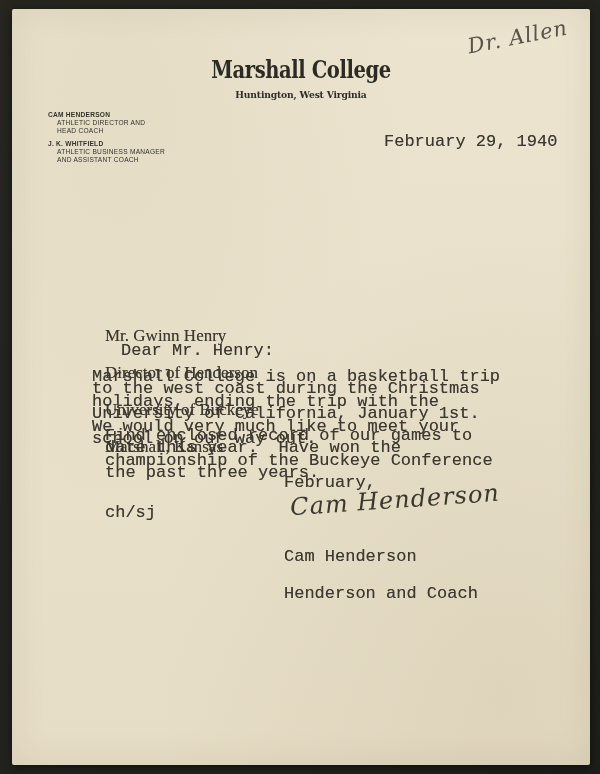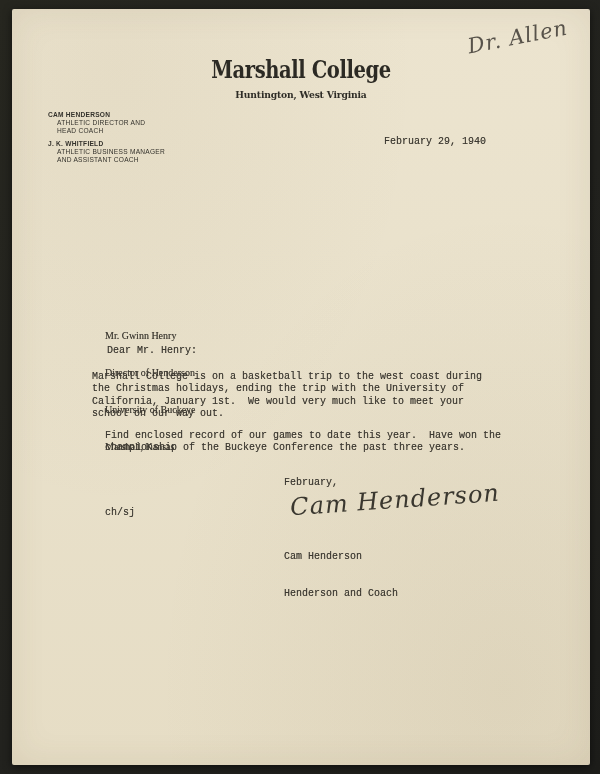--- a/index.html
+++ b/index.html
@@ -23,21 +23,21 @@
     height: 756px;
     background:
       radial-gradient(ellipse at 18% 8%, rgba(125,105,60,0.06), transparent 45%),
       radial-gradient(ellipse at 85% 90%, rgba(110,90,50,0.07), transparent 50%),
       linear-gradient(180deg, #ece4cf 0%, #e9e1cb 45%, #e6ddc5 100%);
     border-radius: 2px;
     box-shadow: 0 2px 8px rgba(0,0,0,0.55), inset 0 0 35px rgba(95,80,45,0.10);
   }
   .typewriter {
     font-family: "Liberation Mono", "DejaVu Sans Mono", monospace;
-    font-size: 10px;
+    font-size: 17px;
     line-height: 12.4px;
     color: #3b3831;
     text-shadow: 0 0 0.5px rgba(55,50,40,0.55);
     white-space: pre-wrap;
   }
   .abs { position: absolute; }
 
   .handwritten-note {
     right: 22px;
     top: 16px;
@@ -79,21 +79,21 @@
     line-height: 8px;
     color: #33312b;
     letter-spacing: 0.25px;
   }
   .staff-name { font-weight: bold; }
   .staff-title { padding-left: 9px; }
   .staff-gap { margin-top: 5px; }
 
   .letter-date   { left: 372px; top: 127px; }
   .recipient     { left: 93px;  top: 296px; font-family: Liberation Serif, serif; }
-  .salutation    { left: 95px;  top: 336px; }
+  .salutation    { left: 109px;  top: 336px; }
   .body-par-1    { left: 80px;  top: 362px; width: 414px; margin: 0; }
   .body-par-2    { left: 93px;  top: 421px; width: 414px; margin: 0; }
   .closing       { left: 272px; top: 468px; }
   .signature {
     left: 278px;
     top: 477px;
     font-family: "DejaVu Serif", serif;
     font-style: italic;
     font-size: 24px;
     color: #3a372f;

